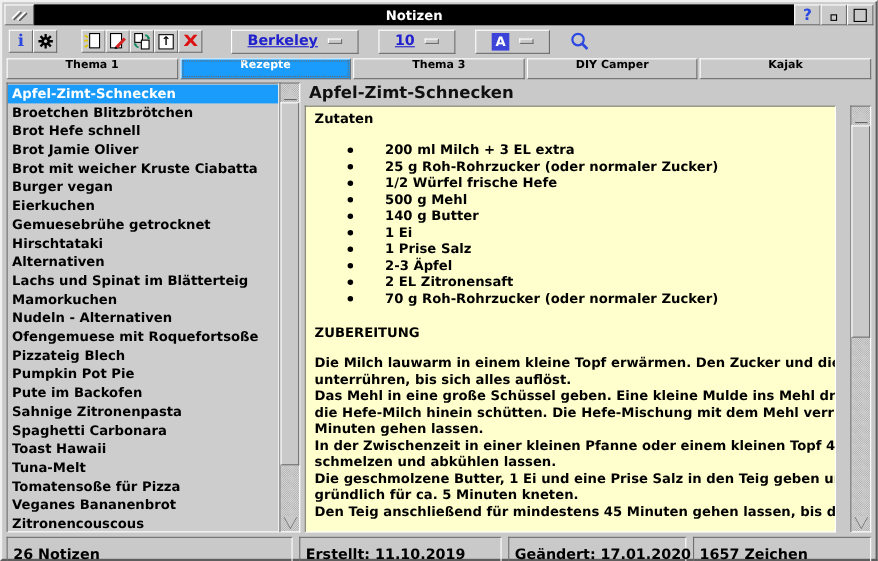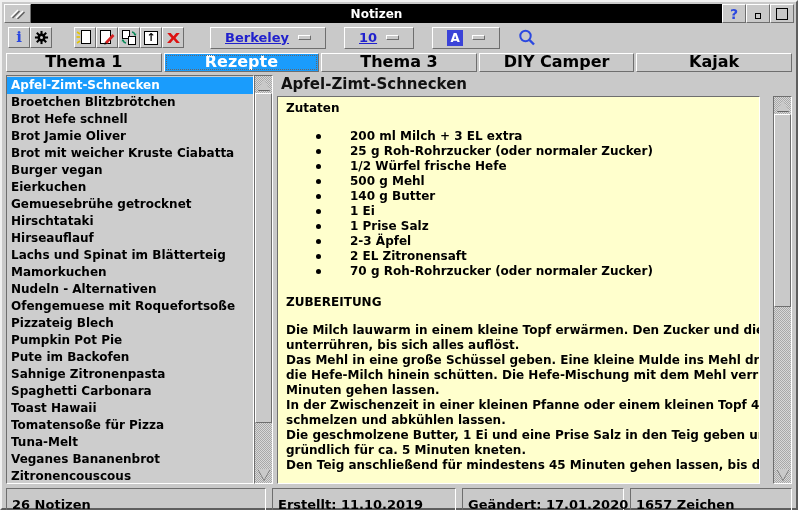--- a/index.html
+++ b/index.html
@@ -61,22 +61,22 @@
   .a-chip {
     width:16px; height:16px; background:#3b43d8; color:#fff;
     font-weight:bold; font-size:12px; display:flex; align-items:center; justify-content:center;
   }
   .searchbtn { width:26px; height:22px; display:flex; align-items:center; justify-content:center; background:transparent; border:none; }
   
   .tabs { height:21px; display:flex; gap:2px; padding:2px 4px 0 4px; }
   .tab {
     flex:1; background:#c9c9c9;
     border:1px solid; border-color:#fff #6e6e6e #6e6e6e #fff;
-    display:flex; align-items:flex-end; justify-content:center;
-    font-weight:bold; font-size:16px; color:#000;
+    display:flex; align-items:flex-start; justify-content:center;
+    font-weight:bold; font-size:10px; color:#000;
   }
   .tab.active { background:#1a9cfc; color:#fff; outline:1px dotted #666; outline-offset:-3px; }
   
   .main { flex:1; min-height:0; display:flex; gap:4px; padding:3px 4px 2px 4px; }
   .sidebar { width:267px; display:flex; }
   .list {
     flex:1; margin:0; padding:1px 0 0 0; list-style:none;
     background:#cdcdcd; overflow:hidden;
     border:1px solid; border-color:#6e6e6e #fff #fff #6e6e6e;
   }
@@ -274,21 +274,21 @@
           <li class="list-item">Brot mit weicher Kruste Ciabatta</li>
 
           <li class="list-item">Burger vegan</li>
 
           <li class="list-item">Eierkuchen</li>
 
           <li class="list-item">Gemuesebrühe getrocknet</li>
 
           <li class="list-item">Hirschtataki</li>
 
-          <li class="list-item">Hirseauflauf</li>
+          <li class="list-item">Alternativen</li>
 
           <li class="list-item">Lachs und Spinat im Blätterteig</li>
 
           <li class="list-item">Mamorkuchen</li>
 
           <li class="list-item">Nudeln - Alternativen</li>
 
           <li class="list-item">Ofengemuese mit Roquefortsoße</li>
 
           <li class="list-item">Pizzateig Blech</li>
@@ -296,23 +296,23 @@
           <li class="list-item">Pumpkin Pot Pie</li>
 
           <li class="list-item">Pute im Backofen</li>
 
           <li class="list-item">Sahnige Zitronenpasta</li>
 
           <li class="list-item">Spaghetti Carbonara</li>
 
           <li class="list-item">Toast Hawaii</li>
 
+          <li class="list-item">Tuna-Melt</li>
+
           <li class="list-item">Tomatensoße für Pizza</li>
-
-          <li class="list-item">Tuna-Melt</li>
 
           <li class="list-item">Veganes Bananenbrot</li>
 
           <li class="list-item">Zitronencouscous</li>
         </ul>
       <div class="vscroll stipple-bg">
         <div class="scroll-btn">
           <span class="tri up"></span>
         </div>
         <div class="thumb thumb-sb"></div>

